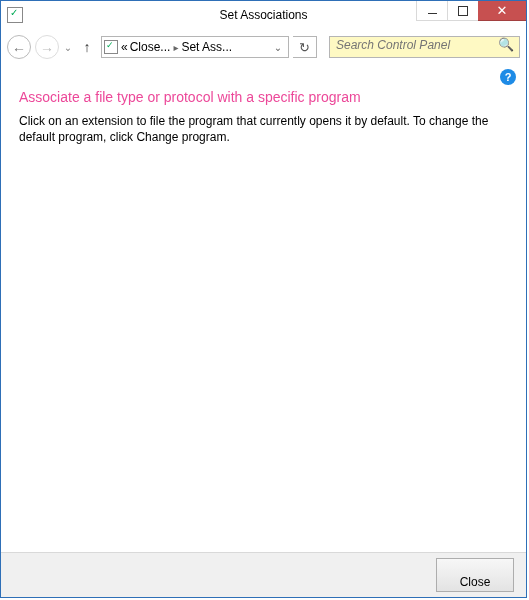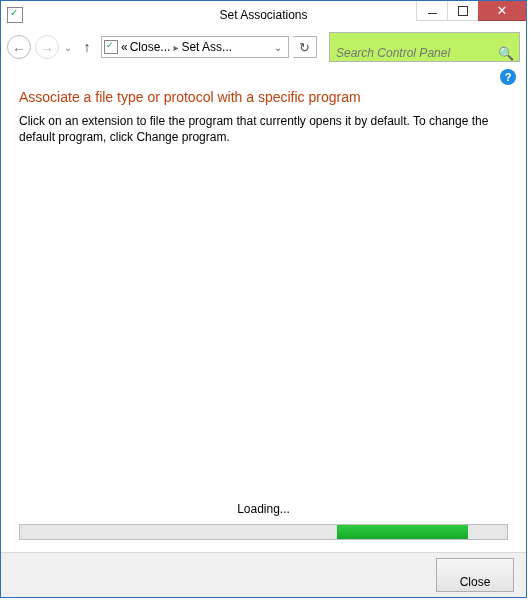--- a/index.html
+++ b/index.html
@@ -166,27 +166,27 @@
     width: 24px; height: 22px;
     border: 1px solid #b5b5b5;
     border-left: none;
     display: flex; align-items: center; justify-content: center;
     color: #555;
     font-size: 13px;
     box-sizing: border-box;
   }
   .searchbox {
     flex: 1;
-    height: 30px;
+    height: 22px;
     border: 1px solid #b5b5b5;
     margin-left: 8px;
     display: flex;
-    align-items: flex-end;
-    box-sizing: border-box;
-    background: #bef264;
+    align-items: flex-start;
+    box-sizing: border-box;
+    background: #fef9c3;
     padding: 0 4px;
   }
   .searchbox input {
     border: none;
     outline: none;
     flex: 1;
     font-size: 12px;
     font-style: italic;
     color: #777;
     font-family: inherit;
@@ -210,21 +210,21 @@
     top: 6px;
     width: 16px; height: 16px;
     border-radius: 50%;
     background: #1e8be6;
     color: #fff;
     font-size: 11px;
     font-weight: bold;
     display: flex; align-items: center; justify-content: center;
   }
   .heading {
-    color: #c2410c;
+    color: #ec4899;
     font-size: 14px;
     margin: 8px 0 8px 0;
   }
   .description {
     color: #000;
     font-size: 12px;
     line-height: 1.35;
   }
   .loading-block {
     margin-top: auto;
@@ -327,25 +327,19 @@
   </div>
 
   <div class="content">
     <div class="help-icon">
       <span>?</span>
     </div>
 
     <div class="heading">Associate a file type or protocol with a specific program</div>
     <div class="description">Click on an extension to file the program that currently opens it by default. To change the default program, click Change program.</div>
 
-    <div class="loading-block">
-      <div class="loading-label">Loading...</div>
-      <div class="progress-outer">
-        <div class="progress-inner"></div>
-      </div>
-    </div>
   </div>
 
   <div class="footer">
     <button class="btn">Close</button>
   </div>
 
 </div>
 
 </body></html>

